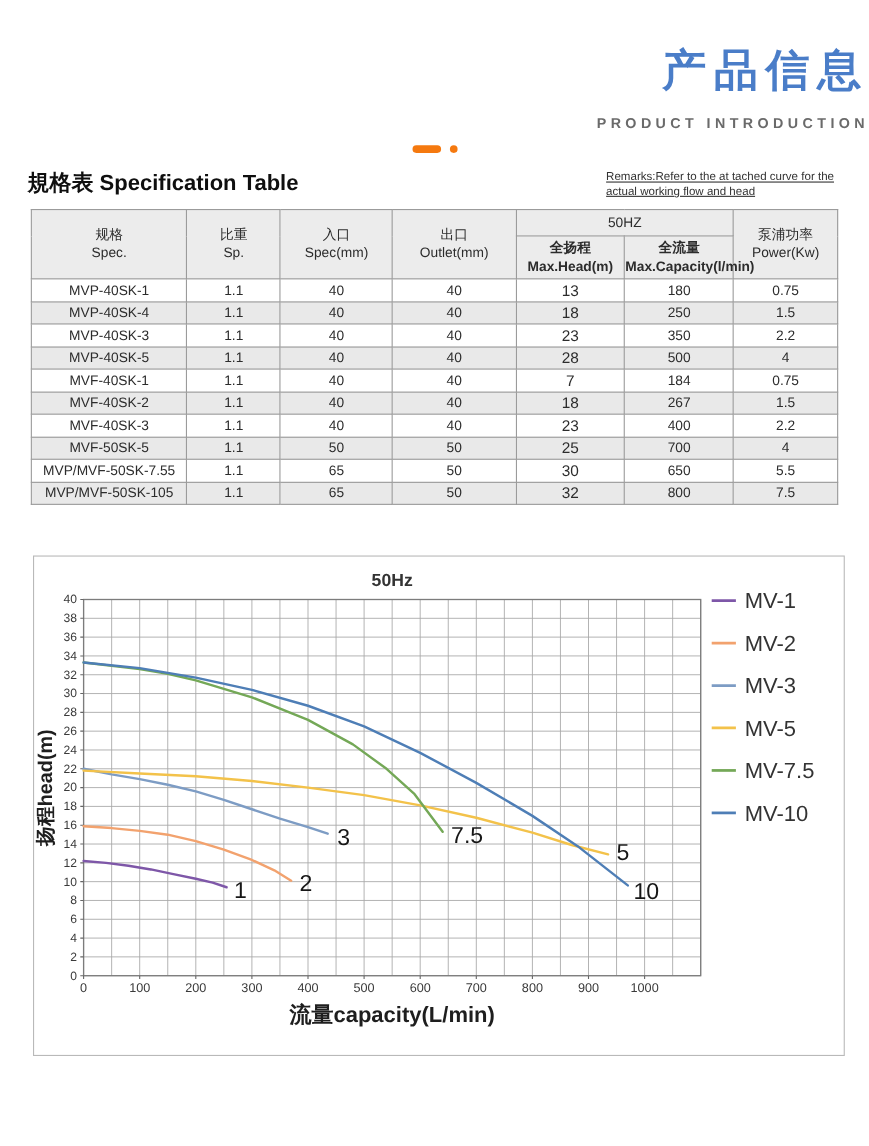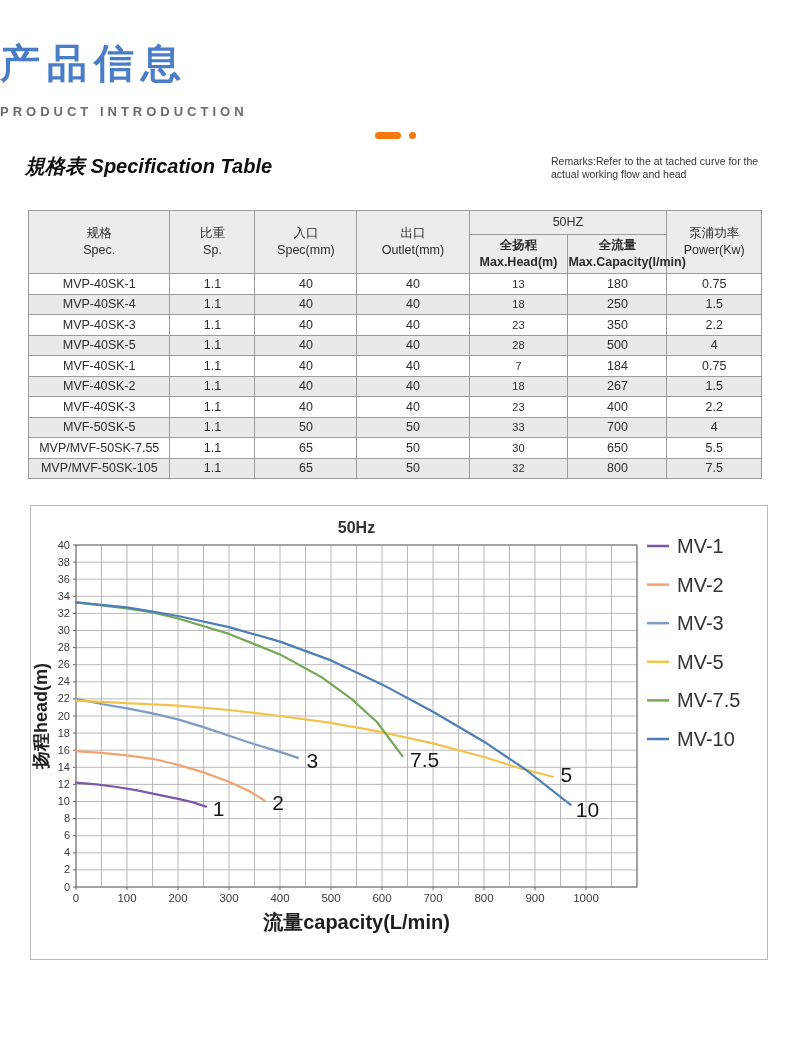--- a/index.html
+++ b/index.html
@@ -1,52 +1,52 @@
 <!DOCTYPE html>
 <html><head>
 <meta charset="utf-8">
 <style>
   html,body { margin:0; padding:0; }
   body {
     width:790px; height:1042px; background:#ffffff; position:relative;
     font-family:"Liberation Sans", sans-serif; overflow:hidden;
   }
   
-  .header { position:absolute; top:0; left:0; width:790px; text-align:left; }
+  .header { position:absolute; top:0; left:0; width:790px; text-align:right; }
   .main-title {
     margin:0; padding-top:36px; font-size:40px; font-weight:800;
     color:#4a7dc8; letter-spacing:7px;
   }
   .subtitle {
     margin-top:13px; font-size:13px; font-weight:600; letter-spacing:4px; color:#6a6a6a;
   }
   .deco { margin-top:13px; display:flex; justify-content:center; align-items:center; gap:8px; }
   .deco-bar { width:26px; height:7px; border-radius:4px; background:#f5790f; }
   .deco-dot { width:7px; height:7px; border-radius:50%; background:#f5790f; }
 
   
   .spec-head { position:absolute; top:153px; left:25px; width:740px; display:flex; align-items:flex-start; }
-  .spec-title { margin:0; font-size:20px; font-weight:700; color:#0f0f0f; white-space:nowrap;font-style:italic; }
+  .spec-title { margin:0; font-size:20px; font-weight:700; color:#0f0f0f; white-space:nowrap; }
   .spec-note { margin-left:66px; margin-top:8px; font-size:12.5px; font-weight:600; color:#1c1c1c; white-space:nowrap; }
-  .spec-remarks { margin-left:auto; margin-top:2px; width:214px; font-size:10.5px; line-height:1.25; color:#333; }
+  .spec-remarks { margin-left:auto; margin-top:2px; width:214px; font-size:10.5px; line-height:1.25; color:#333;text-decoration:underline; }
 
   
   table.spec {
     position:absolute; top:190px; left:28px; width:734px;
-    border-collapse:collapse; table-layout:fixed;margin-top:20px;
+    border-collapse:collapse; table-layout:fixed;
   }
   table.spec th, table.spec td {
     border:1px solid #9b9b9b; text-align:center; padding:0; color:#2c2c2c;
   }
   table.spec thead th { background:#ececec; font-weight:400; font-size:12.5px; line-height:1.4; }
   table.spec th.freq-cell { height:23px; }
   table.spec tr.sub-head th { height:38px;font-weight:bold; }
   table.spec tbody td { font-size:12.5px; height:19.5px; background:#ffffff; }
   table.spec tbody tr:nth-child(even) td { background:#e9e9e9; }
-  table.spec tbody td.head-val { font-size:11px; }
+  table.spec tbody td.head-val { font-size:14px; }
 
   
   .chart-box {
     position:absolute; top:505px; left:30px; width:736px; height:453px;
     border:1px solid #b9b9b9; background:#ffffff;
   }
   .chart-box svg { display:block; }
 </style>
 </head>
 <body>
@@ -172,21 +172,21 @@
         <td>40</td>
         <td class="head-val">23</td>
         <td>400</td>
         <td>2.2</td>
       </tr>
       <tr>
         <td>MVF-50SK-5</td>
         <td>1.1</td>
         <td>50</td>
         <td>50</td>
-        <td class="head-val">33</td>
+        <td class="head-val">25</td>
         <td>700</td>
         <td>4</td>
       </tr>
       <tr>
         <td>MVP/MVF-50SK-7.55</td>
         <td>1.1</td>
         <td>65</td>
         <td>50</td>
         <td class="head-val">30</td>
         <td>650</td>

